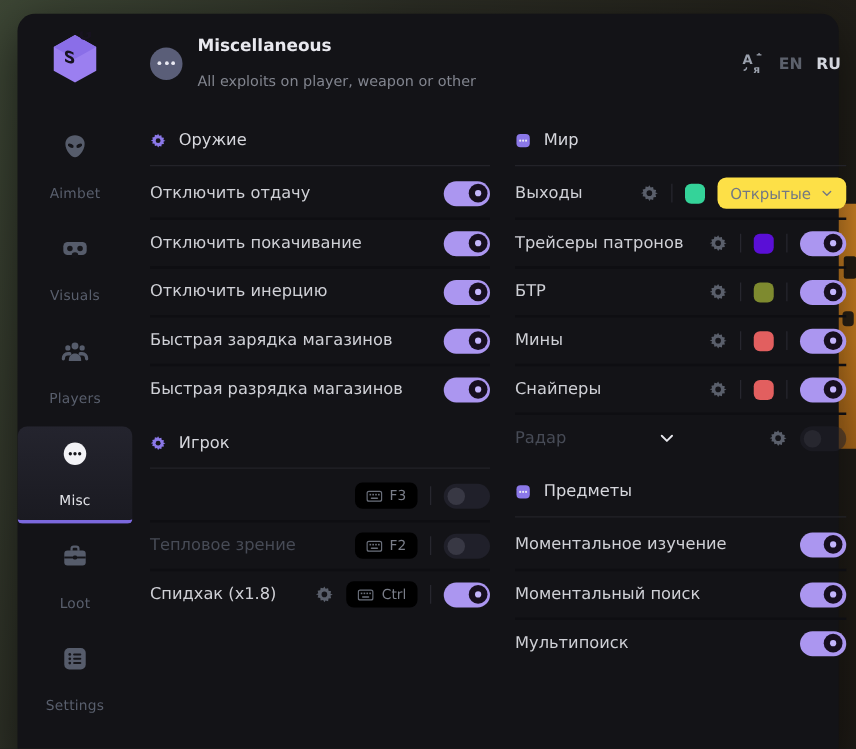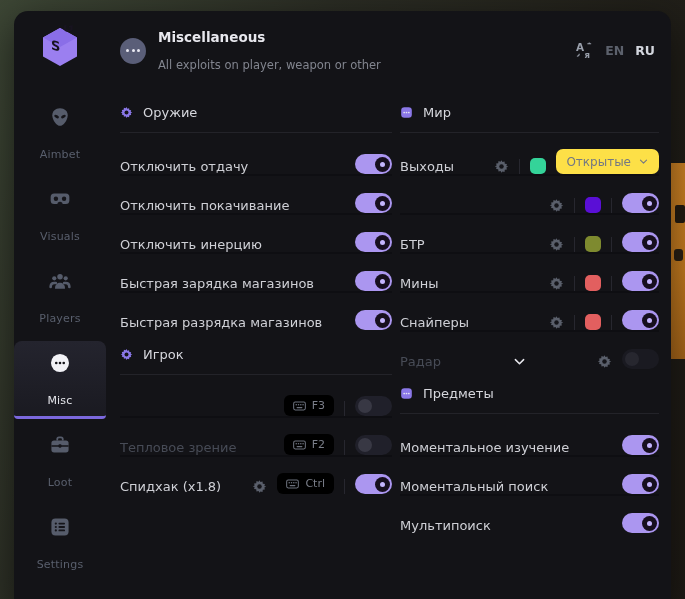--- a/index.html
+++ b/index.html
@@ -46,31 +46,31 @@
   .hdr-avatar .dots { display:flex; gap:2.5px; }
   .hdr-avatar .dots i { width:3px; height:3px; border-radius:50%; background:#e9e9f2; }
   .hdr-title { font-size:13.5px; font-weight:bold; color:#e8e8ee; margin-bottom:13px; }
   .hdr-sub { font-size:11.5px; color:#82858f; }
   .hdr-right { margin-left:auto; display:flex; align-items:center; gap:11px; }
   .lang-icon { width:19px; height:19px; color:#9aa0ac; display:flex; }
   .lang { font-size:12.5px; font-weight:bold; cursor:pointer; }
   .lang.en { color:#5c616c; }
   .lang.ru { color:#d3d6de; }
 
-  .columns { display:grid; grid-template-columns:272px 1fr; gap:8px; margin-top:30px; }
+  .columns { display:grid; grid-template-columns:272px 1fr; gap:20px; margin-top:30px; }
 
   .section { }
   .section + .section { margin-top:14px; }
   .sec-head { display:flex; align-items:center; gap:10px; height:20px; }
   .sec-icn { width:13px; height:13px; color:#8b78e8; display:flex; }
   .sec-title { font-size:13px; color:#d6d7dd; }
   .sec-divider { height:1px; background:#232329; margin-top:10px; }
 
   .rows { margin-top:2px; }
-  .row { display:flex; align-items:flex-end; height:39px; gap:10px; }
+  .row { display:flex; align-items:center; height:39px; gap:10px; }
   .row + .row { border-top:2px solid #0e0e12; }
   .row-label { font-size:13px; color:#cfd0d6; white-space:nowrap; }
   .row-label.dim { color:#474b56; }
   .spacer { flex:1; }
   .sep { width:1px; height:15px; background:#27272f; flex:0 0 1px; }
 
   .gear { width:15px; height:15px; color:#5a5f6b; display:flex; cursor:pointer; }
   .swatch { width:16px; height:16px; border-radius:5px; cursor:pointer; flex:0 0 16px; }
 
   .keybadge { display:flex; align-items:center; gap:6px; background:#000000; border-radius:6px; height:21px; padding:0 9px; cursor:pointer; }
@@ -357,20 +357,21 @@
                 <span class="dropdown">
                   <span class="dtxt">Открытые</span>
                   <span class="chev">
                     <svg viewBox="0 0 20 20" width="100%" height="100%">
                       <path d="M4.5 7.5L10 13l5.5-5.5" stroke="currentColor" stroke-width="2" fill="none" stroke-linecap="round" stroke-linejoin="round"></path>
                     </svg>
                   </span>
                 </span>
               </div>
               <div class="row">
+                <span class="row-label">Трейсеры патронов</span>
                 <span class="spacer"></span>
                 <span class="gear">
                   <svg viewBox="0 0 20 20" width="100%" height="100%">
                     <path d="M10 1.6l1.3 2.5 2.7-.7.4 2.8 2.8.4-.7 2.7L19 10l-2.5 1.3.7 2.7-2.8.4-.4 2.8-2.7-.7L10 18.4l-1.3-2.5-2.7.7-.4-2.8-2.8-.4.7-2.7L1 10l2.5-1.3-.7-2.7 2.8-.4.4-2.8 2.7.7z" fill="currentColor"></path>
                     <circle cx="10" cy="10" r="3" fill="#15151a"></circle>
                   </svg>
                 </span>
                 <span class="sep"></span>
                 <span class="swatch" style="background: rgb(90, 15, 214);"></span>
                 <span class="sep"></span>

